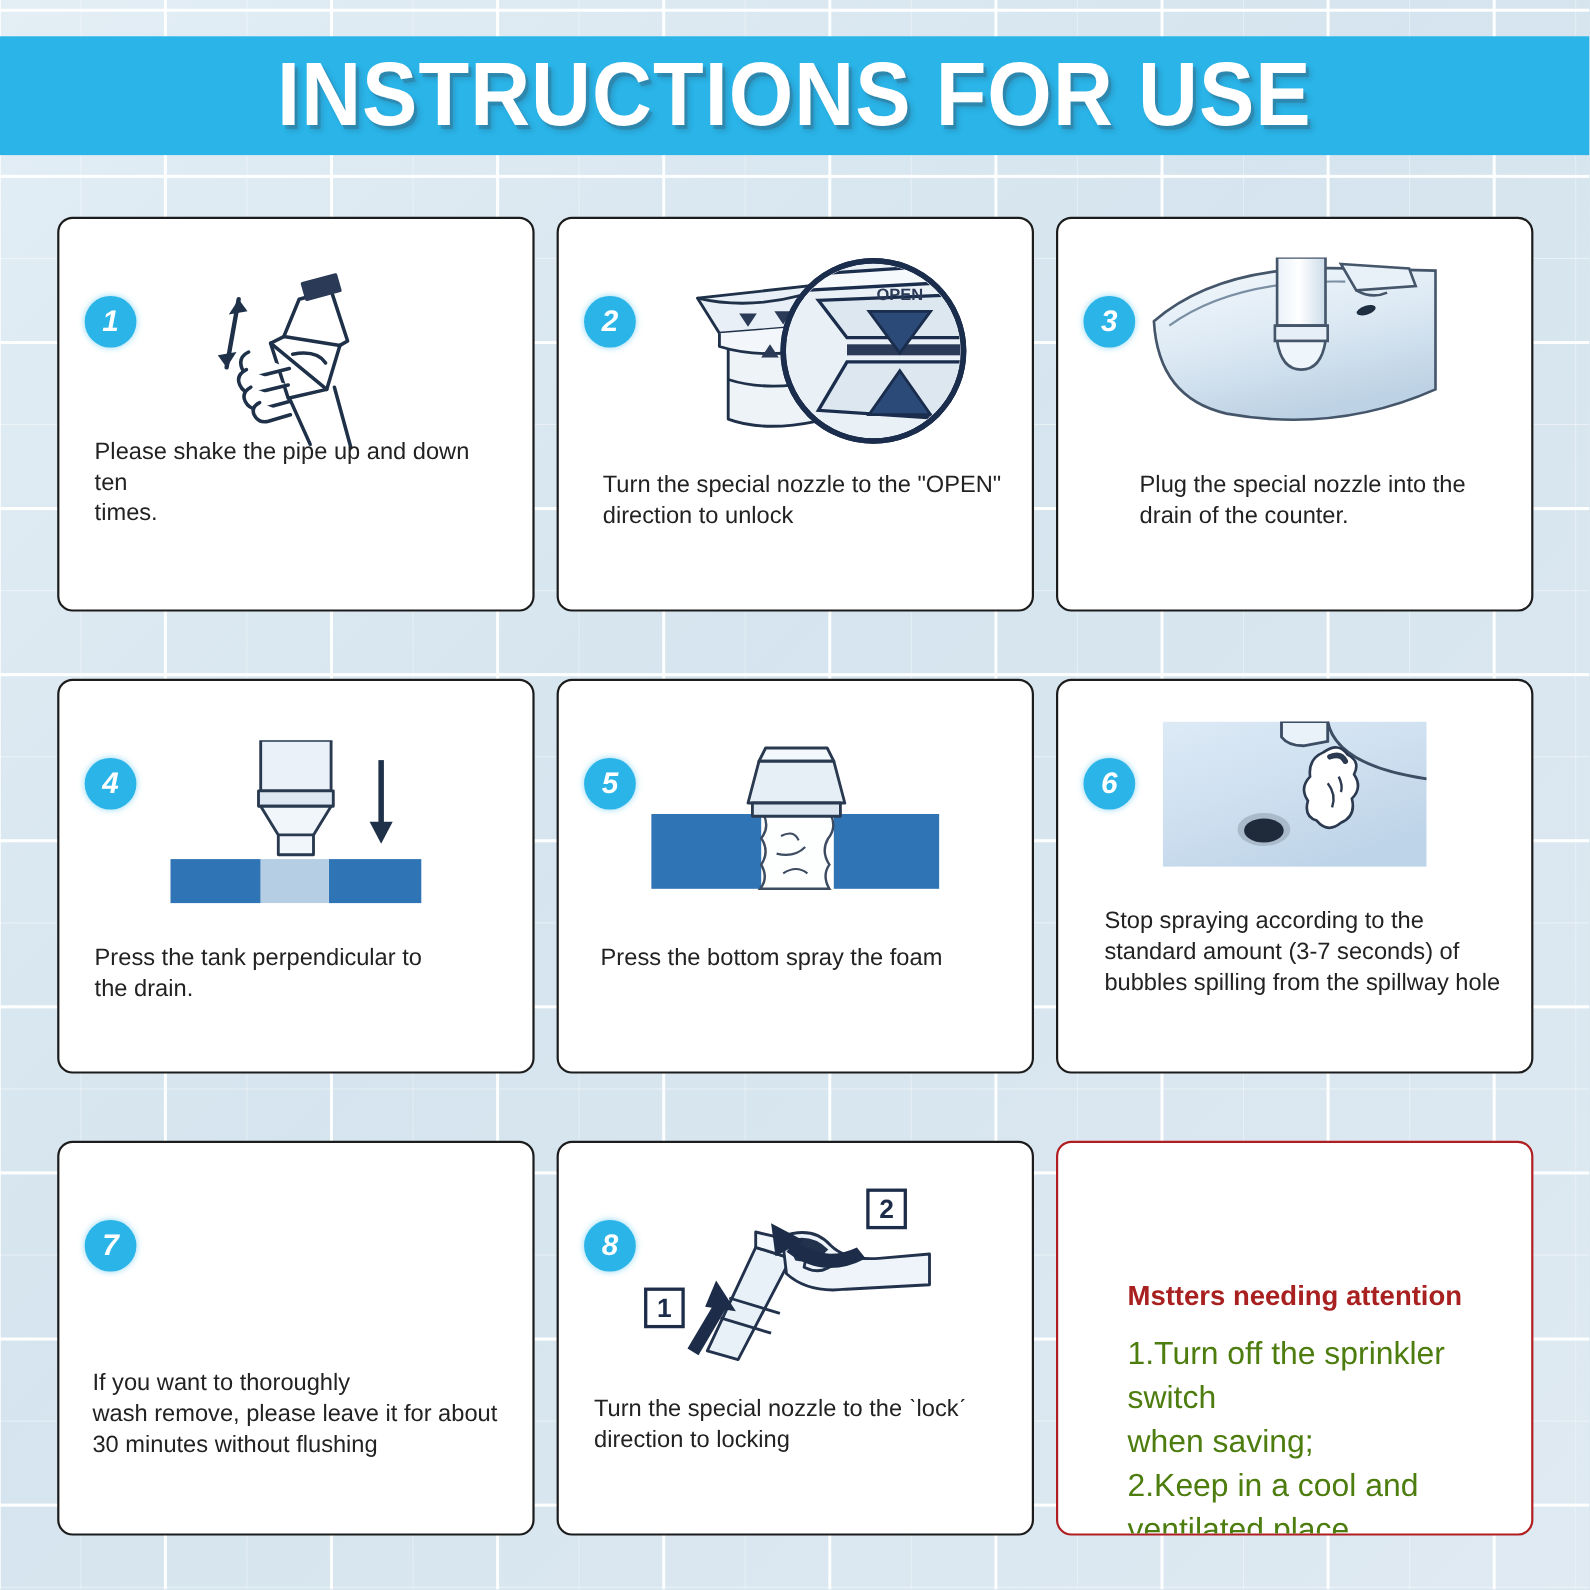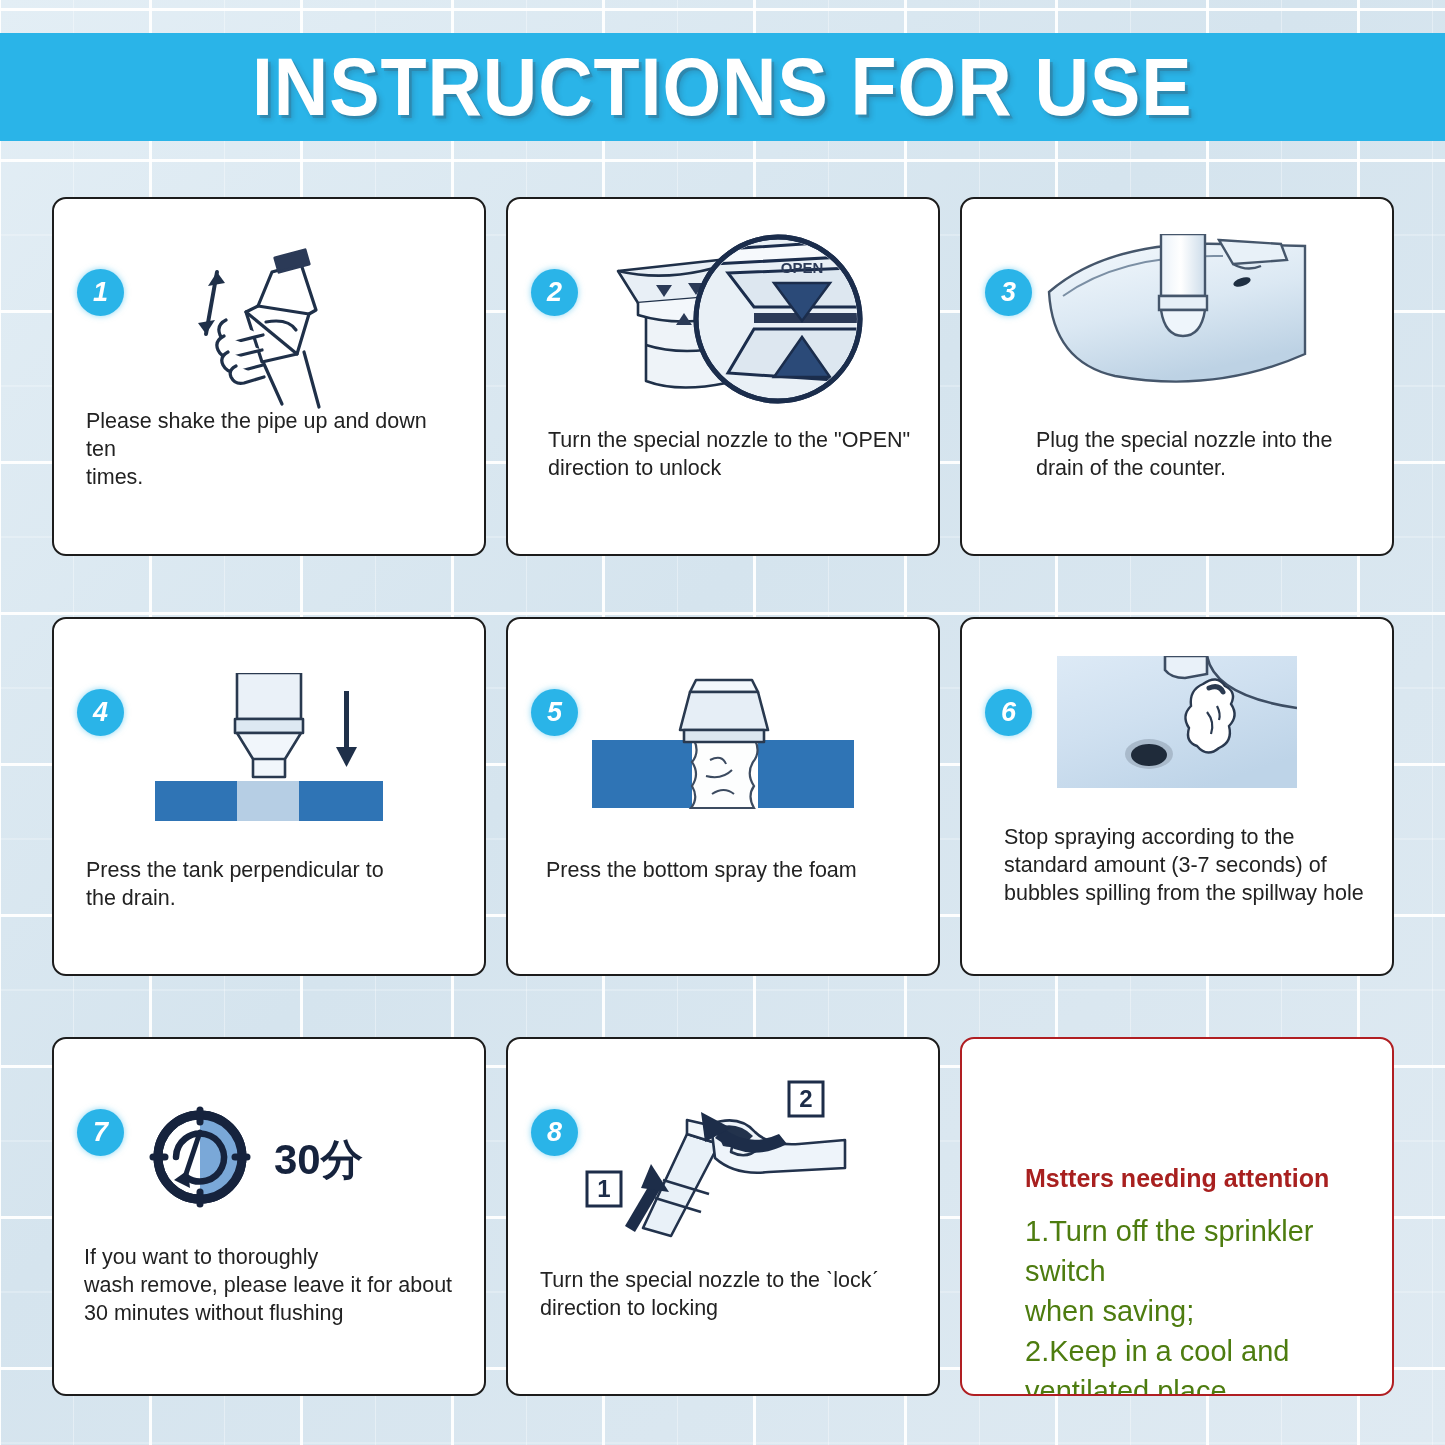--- a/index.html
+++ b/index.html
@@ -133,21 +133,21 @@
     position: absolute;
     left: 0;
     right: 0;
     font-size: 21.5px;
     line-height: 1.30;
     color: #222222;
     padding: 0 26px;
     box-sizing: border-box;
     white-space: pre-line;
   }
-  .cap-1 { top: 198px; padding-left: 32px; margin-top: 11px; }
+  .cap-1 { top: 198px; padding-left: 32px; }
   .cap-2 { top: 228px; padding-left: 40px; }
   .cap-3 { top: 228px; padding-left: 74px; }
   .cap-4 { top: 238px; padding-left: 32px; }
   .cap-5 { top: 238px; padding-left: 38px; }
   .cap-6 { top: 205px; padding-left: 42px; }
   .cap-7 { top: 205px; padding-left: 30px; }
   .cap-8 { top: 208px; padding-left: 32px; margin-top: 20px; }
 
   
   .warn-title {
@@ -206,21 +206,21 @@
           <path d="M112 78 q22 -4 30 8"></path>
         </g>
       </svg>
     </div>
     <div class="caption cap-1">Please shake the pipe up and down ten
 times.</div>
   </div>
 
   <div class="card">
     <div class="badge">2</div>
-    <div class="art" style="top:32px;height:175px;">
+    <div class="art" style="top:32px;height:175px;margin-left:16px;">
       <svg width="290" height="172" viewBox="0 0 290 172">
         <g stroke="#1f3049" stroke-width="2.6" stroke-linejoin="round">
 
           <path d="M68 78 L68 148 q32 12 80 2 L148 72 Z" fill="#eef3f8"></path>
           <path d="M68 112 q34 11 80 2" fill="none"></path>
 
           <path d="M40 38 L168 24 L158 62 L60 70 Z" fill="#e8eff6"></path>
           <path d="M40 38 q60 14 128 -14" fill="none"></path>
           <path d="M60 70 L60 82 q42 13 98 0 L158 62" fill="#f3f7fb"></path>
 
@@ -359,41 +359,20 @@
         <path d="M160 50 q4 8 2 14" fill="none" stroke="#2b3a50" stroke-width="2.2"></path>
       </svg>
     </div>
     <div class="caption cap-6">Stop spraying according to the
 standard amount (3-7 seconds) of
 bubbles spilling from the spillway hole</div>
   </div>
 
   <div class="card">
     <div class="badge">7</div>
-    <div class="art" style="top:58px;height:120px;">
-      <svg width="250" height="110" viewBox="0 0 250 110">
-
-        <circle cx="56" cy="55" r="42" fill="#ffffff" stroke="#16233d" stroke-width="9"></circle>
-        <path d="M56 13 a42 42 0 0 1 0 84 Z" fill="#7aa8d8"></path>
-        <circle cx="56" cy="55" r="42" fill="none" stroke="#16233d" stroke-width="9"></circle>
-
-        <g stroke="#16233d" stroke-width="7" stroke-linecap="round">
-          <line x1="56" y1="8" x2="56" y2="20"></line>
-          <line x1="56" y1="90" x2="56" y2="102"></line>
-          <line x1="9" y1="55" x2="21" y2="55"></line>
-          <line x1="91" y1="55" x2="103" y2="55"></line>
-        </g>
-
-        <path d="M32 55 a24 24 0 1 1 10 20" fill="none" stroke="#16233d" stroke-width="6.5" stroke-linecap="round"></path>
-        <polygon points="44,68 30,78 46,86" fill="#16233d"></polygon>
-        <line x1="56" y1="30" x2="40" y2="78" stroke="#16233d" stroke-width="5" stroke-linecap="round"></line>
-
-        <text x="130" y="72" font-family="'Liberation Sans', sans-serif" font-size="42" font-weight="bold" fill="#16233d">30分</text>
-      </svg>
-    </div>
     <div class="caption cap-7">If you want to thoroughly
 wash remove, please leave it for about
 30 minutes without flushing</div>
   </div>
 
   <div class="card">
     <div class="badge">8</div>
     <div class="art" style="top:34px;height:170px;">
       <svg width="280" height="165" viewBox="0 0 280 165">
 

